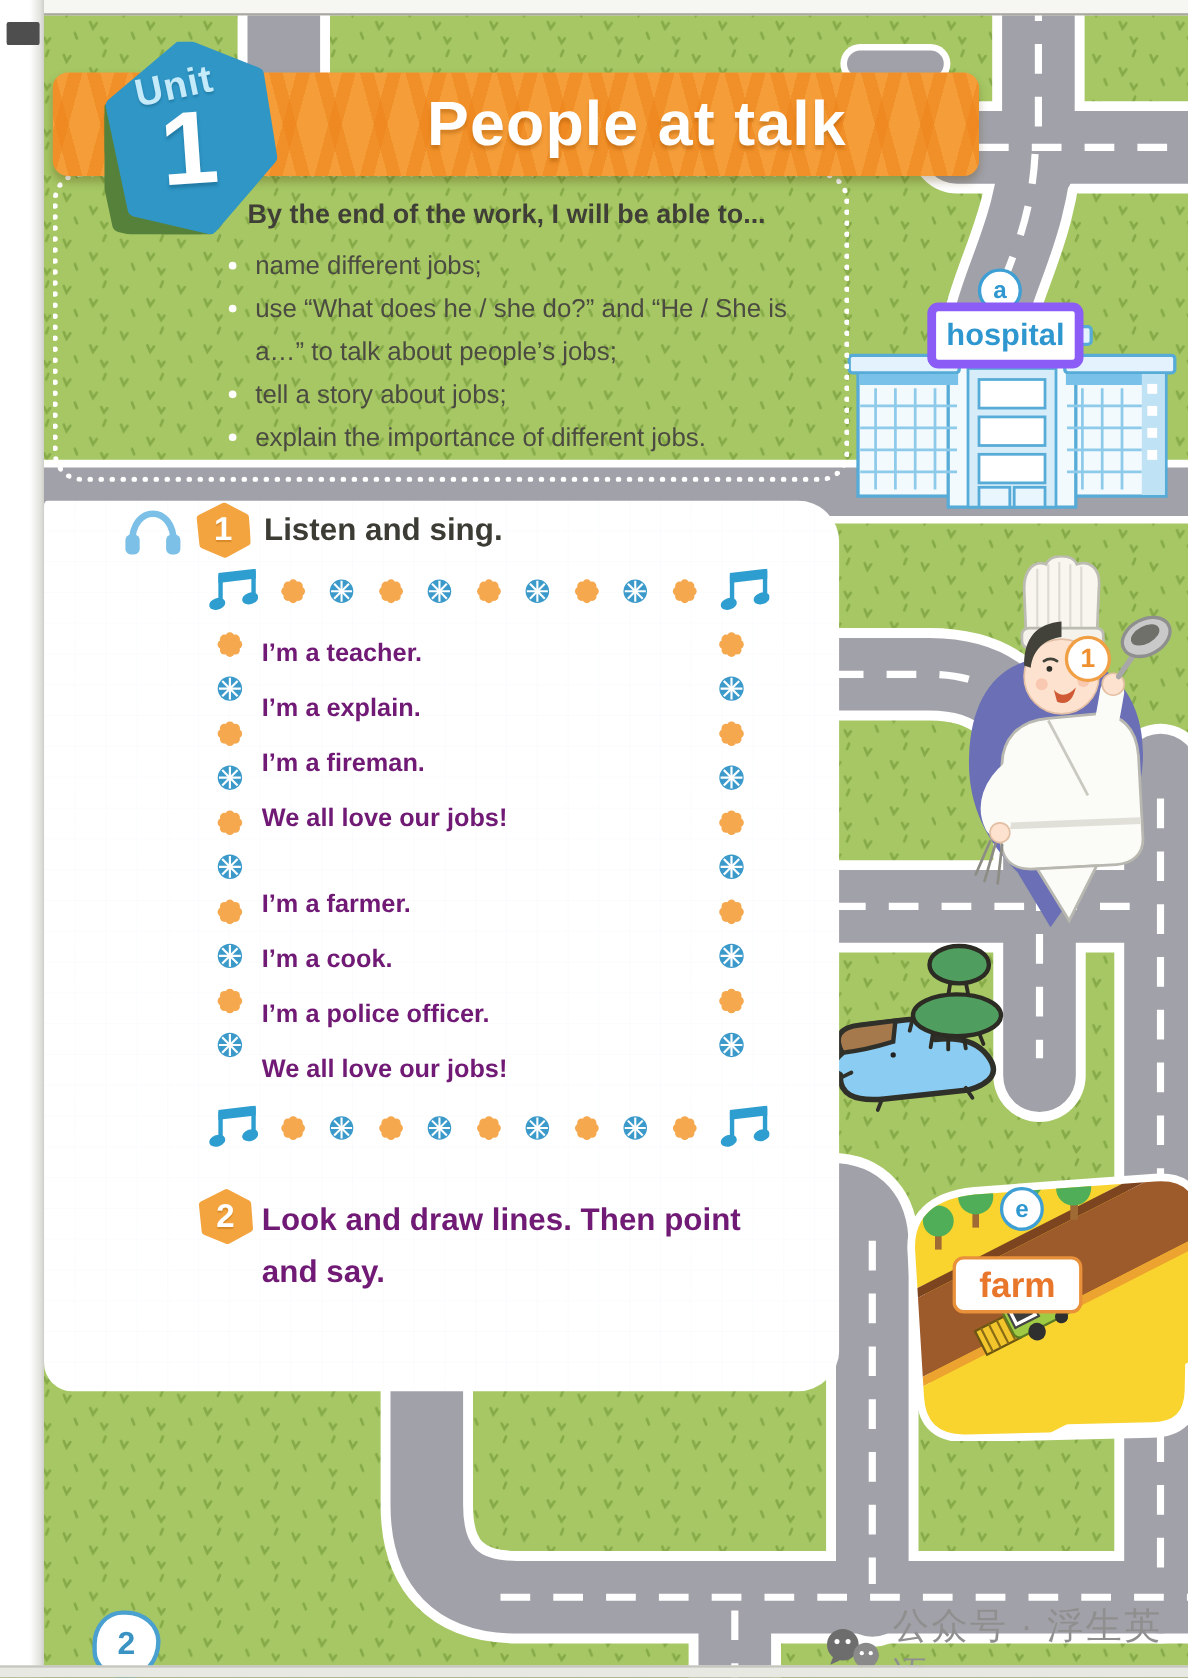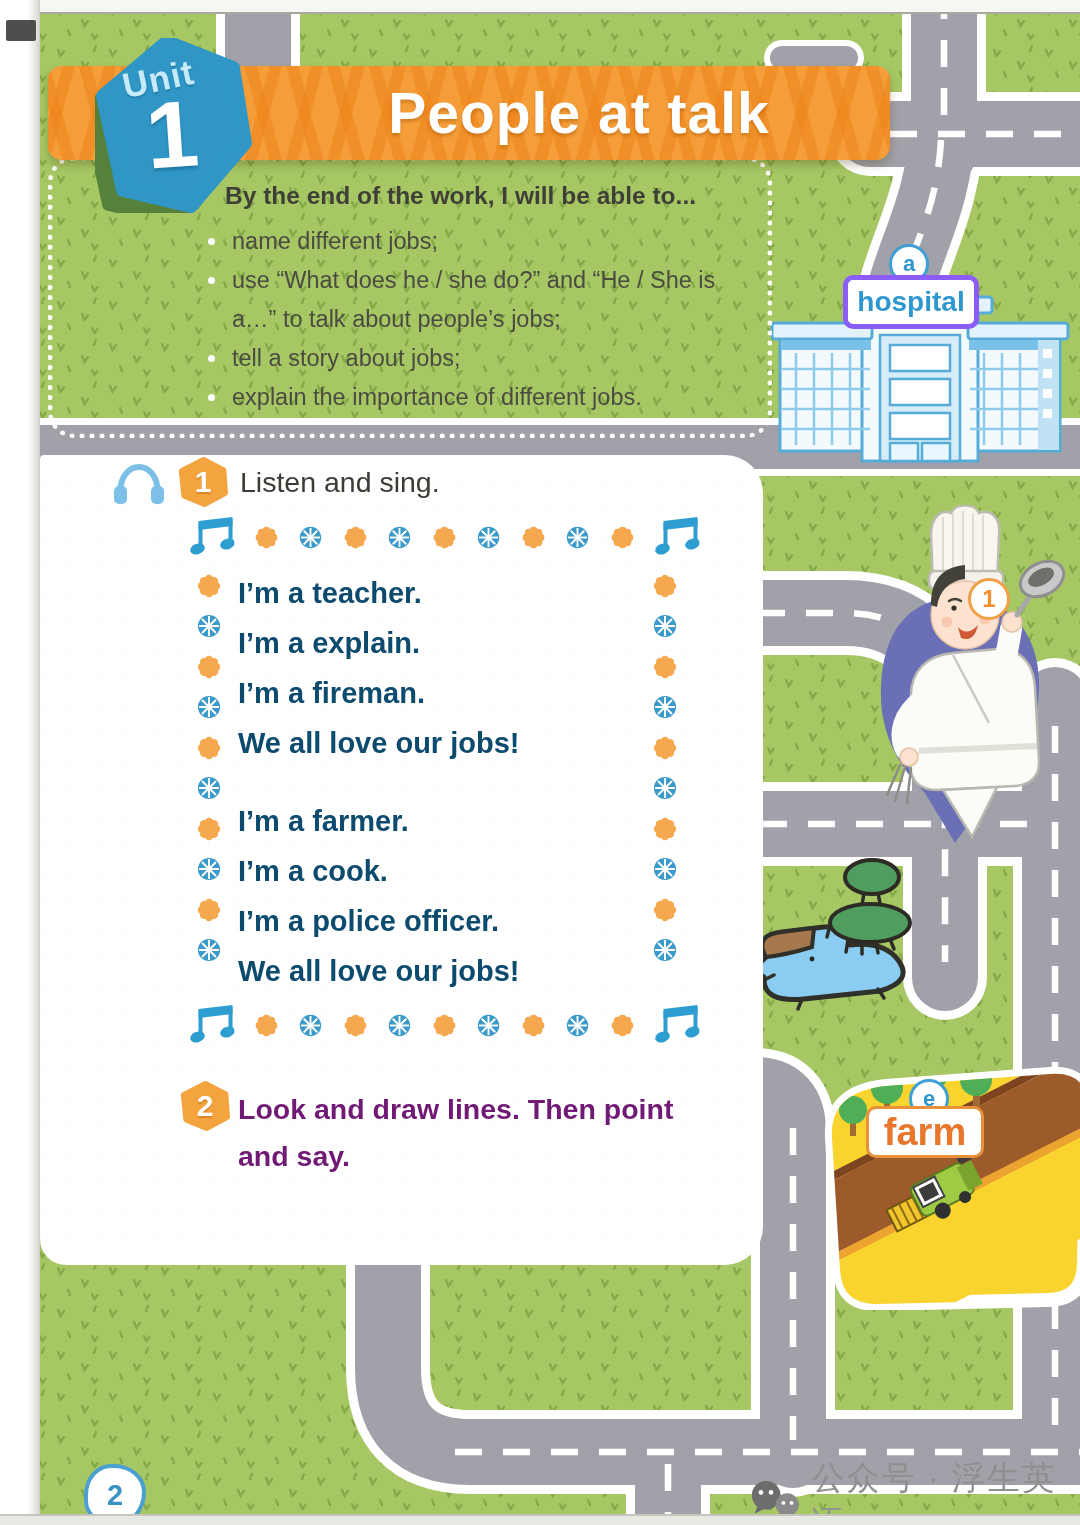--- a/index.html
+++ b/index.html
@@ -36,41 +36,41 @@
   .obj-list{left:200px;top:222px;width:560px;z-index:4}
   .obj-item{position:relative;padding-left:32px;font-size:23.5px;line-height:39px;color:#4b4b42}
   .obj-item::before{content:"";position:absolute;left:8px;top:16px;width:7px;height:7px;border-radius:50%;background:#fff}
 
   
   .panel{left:40px;top:455px;width:723px;height:810px;background:#fff;z-index:5;
          border-radius:4px 38px 38px 26px;
          background-image:linear-gradient(0deg,rgba(170,195,220,.05) 1px,transparent 1px),
                           linear-gradient(90deg,rgba(170,195,220,.05) 1px,transparent 1px);
          background-size:28px 28px;}
-  .act-head{position:absolute;font-size:28.5px;font-weight:normal;color:#3c3c35}
+  .act-head{position:absolute;font-size:28.5px;font-weight:bold;color:#3c3c35}
   .hexbadge{position:absolute;width:50px;height:52px}
   .hexbadge span{position:absolute;inset:0;display:flex;align-items:center;justify-content:center;
                  color:#fff;font-weight:bold;font-size:30px;text-shadow:0 2px 1px rgba(160,90,0,.35)}
   .music-row{position:absolute;display:flex;align-items:center;justify-content:space-between;width:512px;height:46px}
   .row-shapes{flex:1;display:flex;justify-content:space-evenly;align-items:center}
   .row-shapes .shape{width:27px;height:27px}
   .shape-col{position:absolute;width:30px;height:392px;display:flex;flex-direction:column;
              justify-content:space-between;align-items:center}
   .shape-col .shape{width:28px;height:28px}
   .note-ico{width:47px;height:40px}
   .lyrics{position:absolute;left:238px;top:568px}
-  .lyric-line{height:50px;display:flex;align-items:center;font-weight:bold;font-size:29px;color:#0c4a6e}
+  .lyric-line{height:50px;display:flex;align-items:center;font-weight:bold;font-size:23px;color:#701a75}
   .verse-gap{height:28px}
   .act2-title{left:238px;top:1086px;width:486px;z-index:6;font-size:28.5px;font-weight:bold;color:#701a75;line-height:47px}
   .act2-q{left:238px;top:1182px;width:500px;z-index:6;font-size:28.5px;font-weight:bold;color:#3c3c35}
 
   
   .map-label{position:absolute;background:#fff;border-radius:10px;display:flex;align-items:center;
              justify-content:center;font-weight:bold;z-index:4}
-  .lab-blue{border:5px solid #8b5cf6;color:#2f97cf}
+  .lab-blue{border:8px solid #8b5cf6;color:#2f97cf}
   .lab-orange{border:3px solid #e8913a;color:#e8762b}
   .map-letter{position:absolute;width:34px;height:34px;background:#fff;border:3px solid #3e9fd4;border-radius:50%;
               display:flex;align-items:center;justify-content:center;color:#2f97cf;font-weight:bold;font-size:22px;z-index:4}
   .chef-badge{position:absolute;left:968px;top:578px;width:36px;height:36px;border-radius:50%;background:#fff;
               border:3px solid #f09f45;display:flex;align-items:center;justify-content:center;
               color:#ef8f2f;font-weight:bold;font-size:24px;z-index:4}
 
   
   .pagenum{left:84px;top:1464px;width:54px;height:54px;background:#fff;border:4px solid #4aa0cf;z-index:7;
            border-radius:46% 54% 50% 50%/52% 48% 58% 42%;display:flex;align-items:center;justify-content:center;
@@ -346,21 +346,21 @@
         <rect x="-26" y="-14" width="16" height="14" fill="#3c3c3c"></rect>
         <rect x="18" y="-16" width="16" height="26" fill="#7ba32f"></rect>
         <circle cx="-14" cy="16" r="8" fill="#2f2f2f"></circle>
           <circle cx="12" cy="14" r="6" fill="#2f2f2f"></circle>
       </g>
     </g>
   </svg>
   <div class="abs map-letter" style="left:909px;top:1079px">
       <span>e</span>
     </div>
-  <div class="abs map-label lab-orange" style="left:866px;top:1106px;width:112px;height:46px;font-size:38px">
+  <div class="abs map-label lab-orange" style="left:866px;top:1142px;width:112px;height:46px;font-size:32px">
       <span>farm</span>
     </div>
 
   <div class="abs objbox"></div>
   <div class="abs obj-heading">By the end of the work, I will be able to...</div>
   <div class="abs obj-list">
       <div class="obj-item">name different jobs;</div>
       <div class="obj-item">use “What does he / she do?” and “He / She is a…” to talk about people’s jobs;</div>
       <div class="obj-item">tell a story about jobs;</div>
       <div class="obj-item">explain the importance of different jobs.</div>

